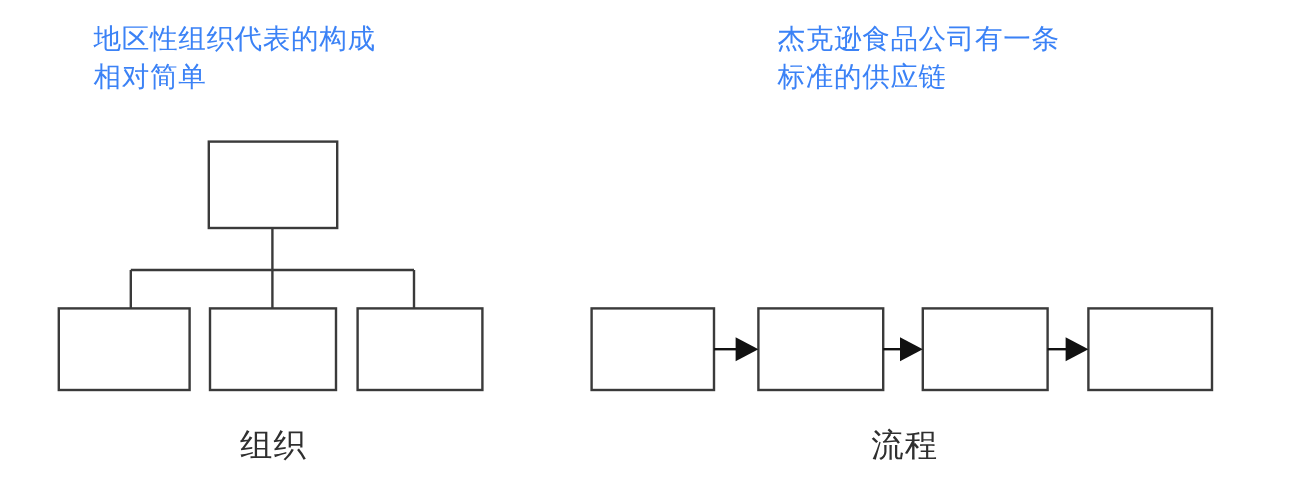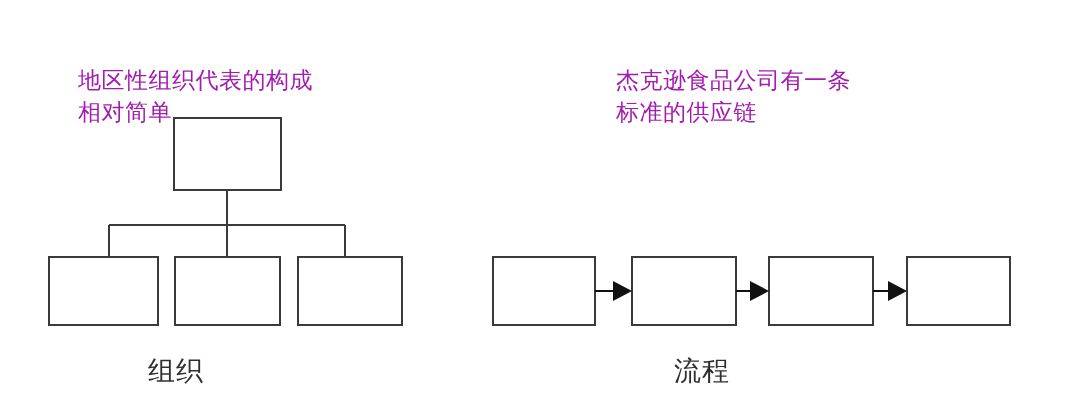--- a/index.html
+++ b/index.html
@@ -18,37 +18,36 @@
     height: 410px;
     background: #ffffff;
     overflow: hidden;
   }
 
   
   .heading {
     position: absolute;
     font-size: 23px;
     line-height: 32px;
-    color: #a21caf;
+    color: #3b82f6;
     letter-spacing: 0.5px;
     white-space: pre-line;
     font-weight: 400;
-    margin-top: 48px;
   }
   #heading-left  { left: 78px;  top: 16px; }
-  #heading-right { left: 616px; top: 16px; }
+  #heading-right { left: 648px; top: 16px; }
 
   
   .caption {
     position: absolute;
     font-size: 27px;
     line-height: 32px;
     color: #2f2f2f;
     letter-spacing: 1px;
-    text-align: left;
+    text-align: center;
     font-weight: 400;
   }
   #caption-left  { left: 148px; top: 355px; width: 160px; }
   #caption-right { left: 674px; top: 355px; width: 160px; font-family: Liberation Serif, serif; }
 
   
   .diagram-svg {
     position: absolute;
     left: 0;
     top: 0;

